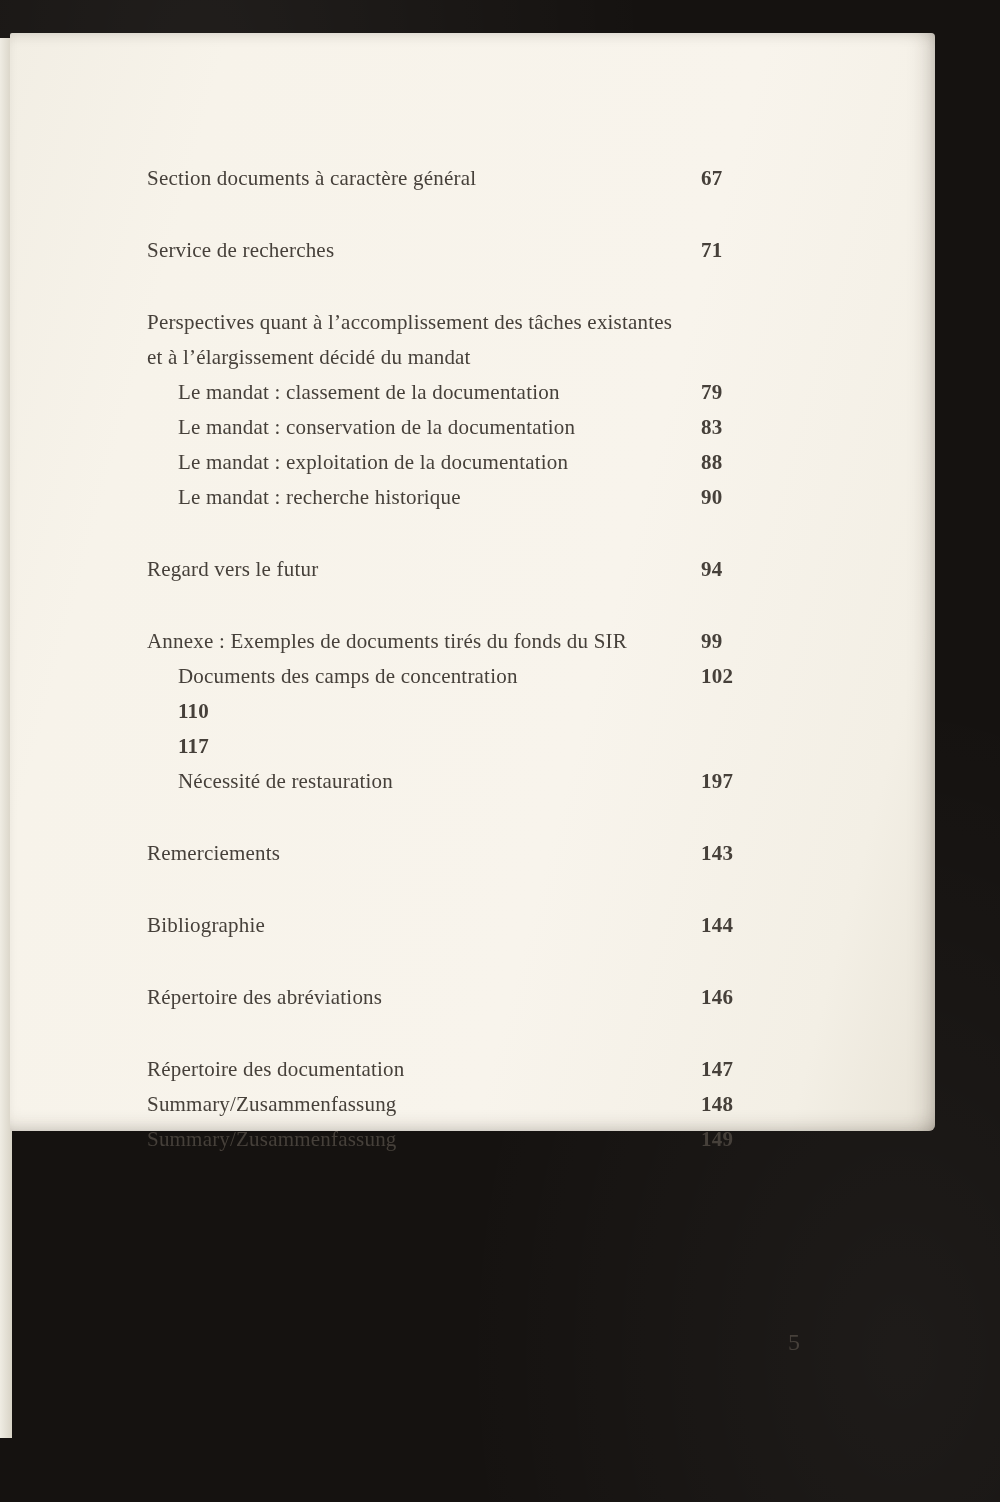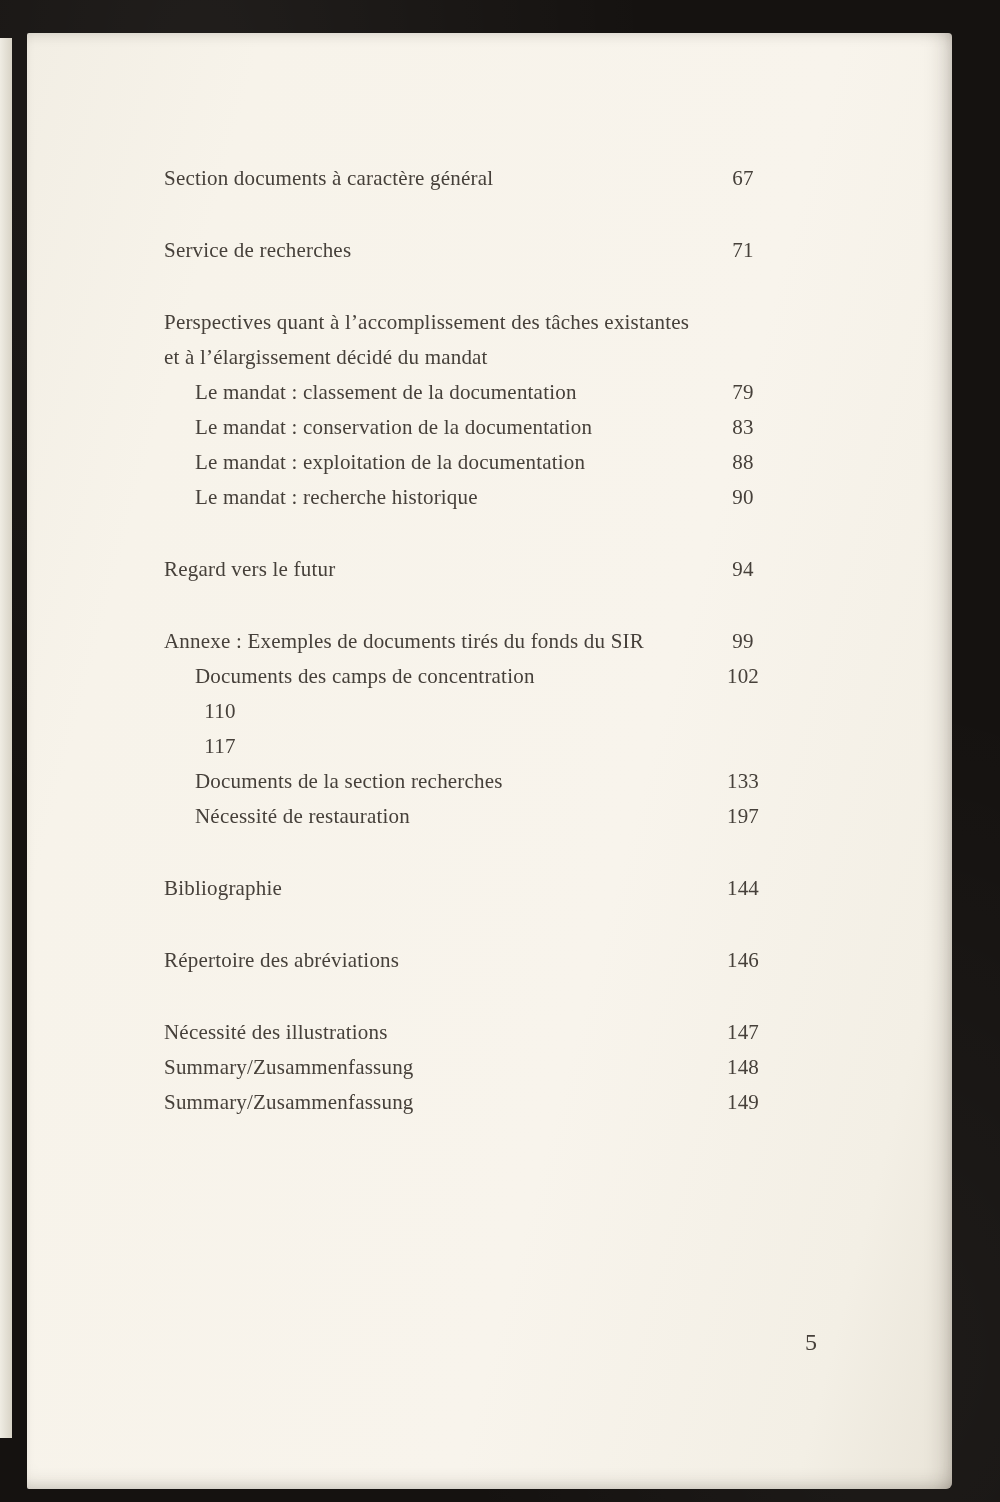--- a/index.html
+++ b/index.html
@@ -27,24 +27,24 @@
   .page-edge {
     position: absolute;
     left: 0;
     top: 38px;
     bottom: 64px;
     width: 12px;
     background: linear-gradient(to right, #efece3, #d8d3c6);
   }
   .page {
     position: absolute;
-    left: 27px;
+    left: 10px;
     top: 33px;
     width: 925px;
-    height: 1456px;
+    height: 1098px;
     background: linear-gradient(105deg, #f2eee4 0%, #f7f3ea 18%, #f8f4ec 62%, #f3efe5 88%, #e9e4d8 100%);
     box-shadow: inset -18px 0 26px -18px rgba(40,30,20,0.35),
                 inset 0 -14px 22px -16px rgba(40,30,20,0.30),
                 inset 0 10px 18px -14px rgba(40,30,20,0.22);
     border-radius: 2px 4px 6px 2px;
   }
   .toc {
     position: absolute;
     left: 137px;
     top: 128px;
@@ -61,21 +61,22 @@
   }
   .toc-row.gap { margin-top: 37px; gap: 31px; }
   .toc-row.indent-1 { padding-left: 31px; }
   .toc-label {
     flex: 1 1 auto;
     white-space: pre-line;
   }
   .toc-page {
     flex: 0 0 auto;
     min-width: 50px;
-    text-align: center;
+    text-align: left;
+    font-weight: bold;
   }
   .toc-page:empty { min-width: 0; }
   .folio {
     position: absolute;
     left: 778px;
     top: 1296px;
     font-size: 24px;
     color: #46403a;
   }
 </style>
@@ -128,37 +129,37 @@
         <span class="toc-label">Documents des camps de concentration</span>
         <span class="toc-page">102</span>
       </div>
       <div class="toc-row indent-1">
         <span class="toc-page">110</span>
       </div>
       <div class="toc-row indent-1">
         <span class="toc-page">117</span>
       </div>
       <div class="toc-row indent-1">
-        <span class="toc-label">Documents de la section recherches</span>
-        <span class="toc-page">133</span>
-      </div>
-      <div class="toc-row indent-1">
         <span class="toc-label">Nécessité de restauration</span>
         <span class="toc-page">197</span>
+      </div>
+      <div class="toc-row indent-0 gap">
+        <span class="toc-label">Remerciements</span>
+        <span class="toc-page">143</span>
       </div>
       <div class="toc-row indent-0 gap">
         <span class="toc-label">Bibliographie</span>
         <span class="toc-page">144</span>
       </div>
       <div class="toc-row indent-0 gap">
         <span class="toc-label">Répertoire des abréviations</span>
         <span class="toc-page">146</span>
       </div>
       <div class="toc-row indent-0 gap">
-        <span class="toc-label">Nécessité des illustrations</span>
+        <span class="toc-label">Répertoire des documentation</span>
         <span class="toc-page">147</span>
       </div>
       <div class="toc-row indent-0">
         <span class="toc-label">Summary/Zusammenfassung</span>
         <span class="toc-page">148</span>
       </div>
       <div class="toc-row indent-0">
         <span class="toc-label">Summary/Zusammenfassung</span>
         <span class="toc-page">149</span>
       </div>

